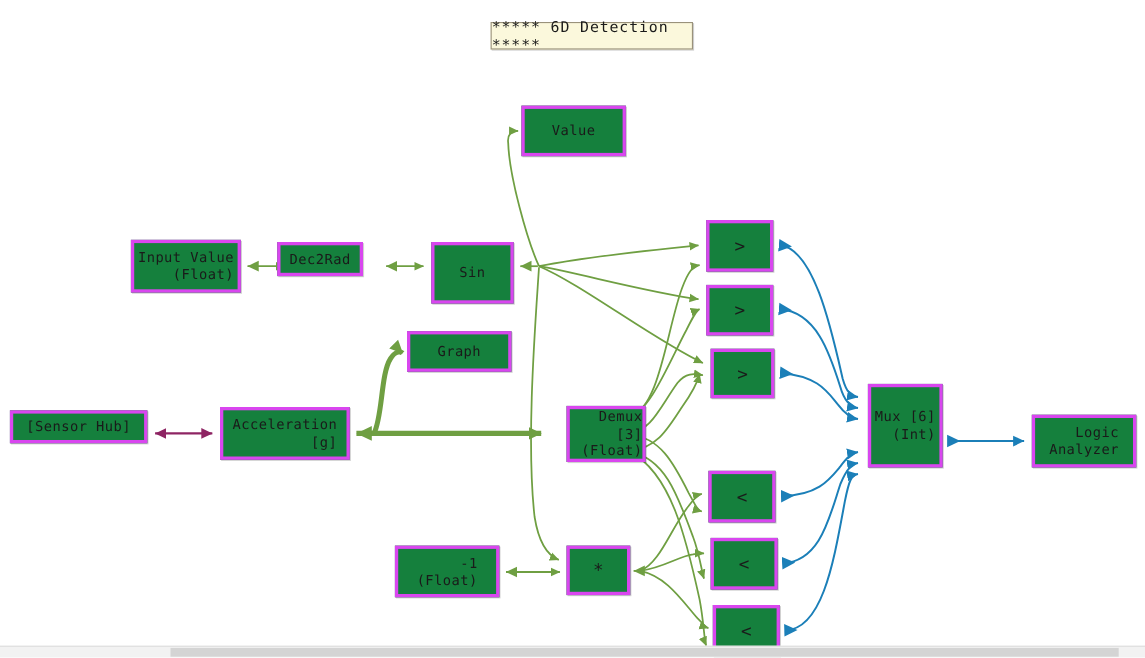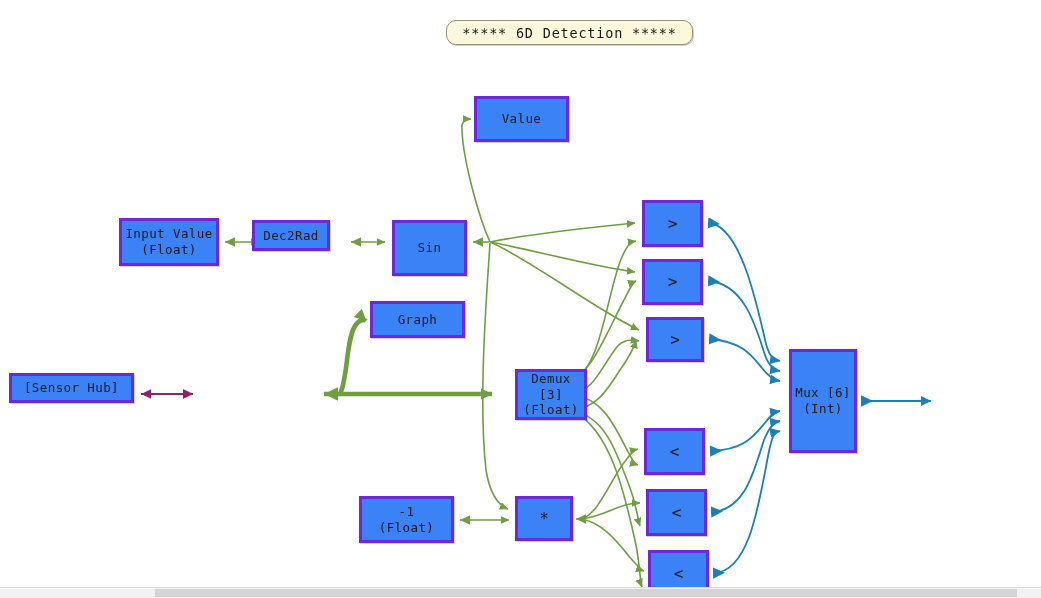--- a/index.html
+++ b/index.html
@@ -18,26 +18,26 @@
   #wires {
     position: absolute;
     left: 0;
     top: 0;
     width: 1041px;
     height: 598px;
   }
   .block {
     position: absolute;
     box-sizing: border-box;
-    background: #3b82f6;
-    border: 3px solid #6d28d9;
+    background: #15803d;
+    border: 3px solid #d946ef;
     display: flex;
     align-items: center;
     justify-content: center;
-    text-align: center;
+    text-align: right;
     color: #1a1a1a;
     font-family: "DejaVu Sans Mono", "Liberation Mono", monospace;
     font-size: 12.5px;
     line-height: 1.25;
     letter-spacing: 0.4px;
     white-space: pre-line;
     z-index: 3;
     box-shadow: 1px 1px 0 rgba(0,0,0,0.18);
   }
   .block.op {
@@ -174,33 +174,35 @@
         <path d="M710,339 C744,342 752,356 762,368 C768,376 774,380 780,381" marker-start="url(#abtail)" marker-end="url(#ab)"></path>
         <path d="M711,451 C744,450 754,436 764,424 C770,416 774,412 780,411" marker-start="url(#abtail)" marker-end="url(#ab)"></path>
         <path d="M712,512 C746,510 754,470 764,440 C770,426 774,422 780,421" marker-start="url(#abtail)" marker-end="url(#ab)"></path>
         <path d="M714,573 C748,572 758,510 768,456 C772,436 774,432 780,431" marker-start="url(#abtail)" marker-end="url(#ab)"></path>
 
         <path d="M862,401 L931,401" marker-start="url(#abtail)" marker-end="url(#ab)"></path>
       </g>
     </g>
   </svg>
 
-  <div class="title-label" style="left:446px; top:20px; width:247px; height:25px;border-radius:10px;">***** 6D Detection *****</div>
+  <div class="title-label" style="left:446px; top:20px; width:184px; height:25px;">***** 6D Detection *****</div>
 
   <div class="block" style="left:119px; top:218px; width:100px; height:48px;">Input Value
 (Float)</div>
 
   <div class="block" style="left:252px; top:220px; width:78px; height:31px;">Dec2Rad</div>
 
   <div class="block" style="left:392px; top:220px; width:75px; height:56px;">Sin</div>
 
   <div class="block" style="left:474px; top:96px; width:95px; height:46px;">Value</div>
 
   <div class="block" style="left:9px; top:373px; width:125px; height:30px;">[Sensor Hub]</div>
 
+  <div class="block" style="left:200px; top:370px; width:118px; height:48px;">Acceleration
+[g]</div>
 
   <div class="block" style="left:370px; top:301px; width:95px; height:37px;">Graph</div>
 
   <div class="block" style="left:499px; top:369px; width:72px; height:51px;margin-left:16px;">Demux [3]
 (Float)</div>
 
   <div class="block" style="left:359px; top:496px; width:95px; height:47px;">-1
 (Float)</div>
 
   <div class="block op" style="left:515px; top:496px; width:58px; height:45px;">*</div>
@@ -210,21 +212,23 @@
   <div class="block op" style="left:642px; top:259px; width:61px; height:46px;">&gt;</div>
 
   <div class="block op" style="left:646px; top:317px; width:58px; height:45px;">&gt;</div>
 
   <div class="block op" style="left:644px; top:428px; width:61px; height:47px;">&lt;</div>
 
   <div class="block op" style="left:646px; top:489px; width:61px; height:47px;">&lt;</div>
 
   <div class="block op" style="left:648px; top:550px; width:61px; height:47px;">&lt;</div>
 
-  <div class="block" style="left:789px; top:349px; width:68px; height:104px;">Mux [6]
+  <div class="block" style="left:789px; top:349px; width:68px; height:76px;">Mux [6]
 (Int)</div>
 
+  <div class="block" style="left:938px; top:377px; width:95px; height:48px;">Logic
+Analyzer</div>
 
   <div id="hscroll-track">
     <div id="hscroll-thumb" style="left: 155px; width: 862px;"></div>
   </div>
 
 </div>
 
 </body></html>

